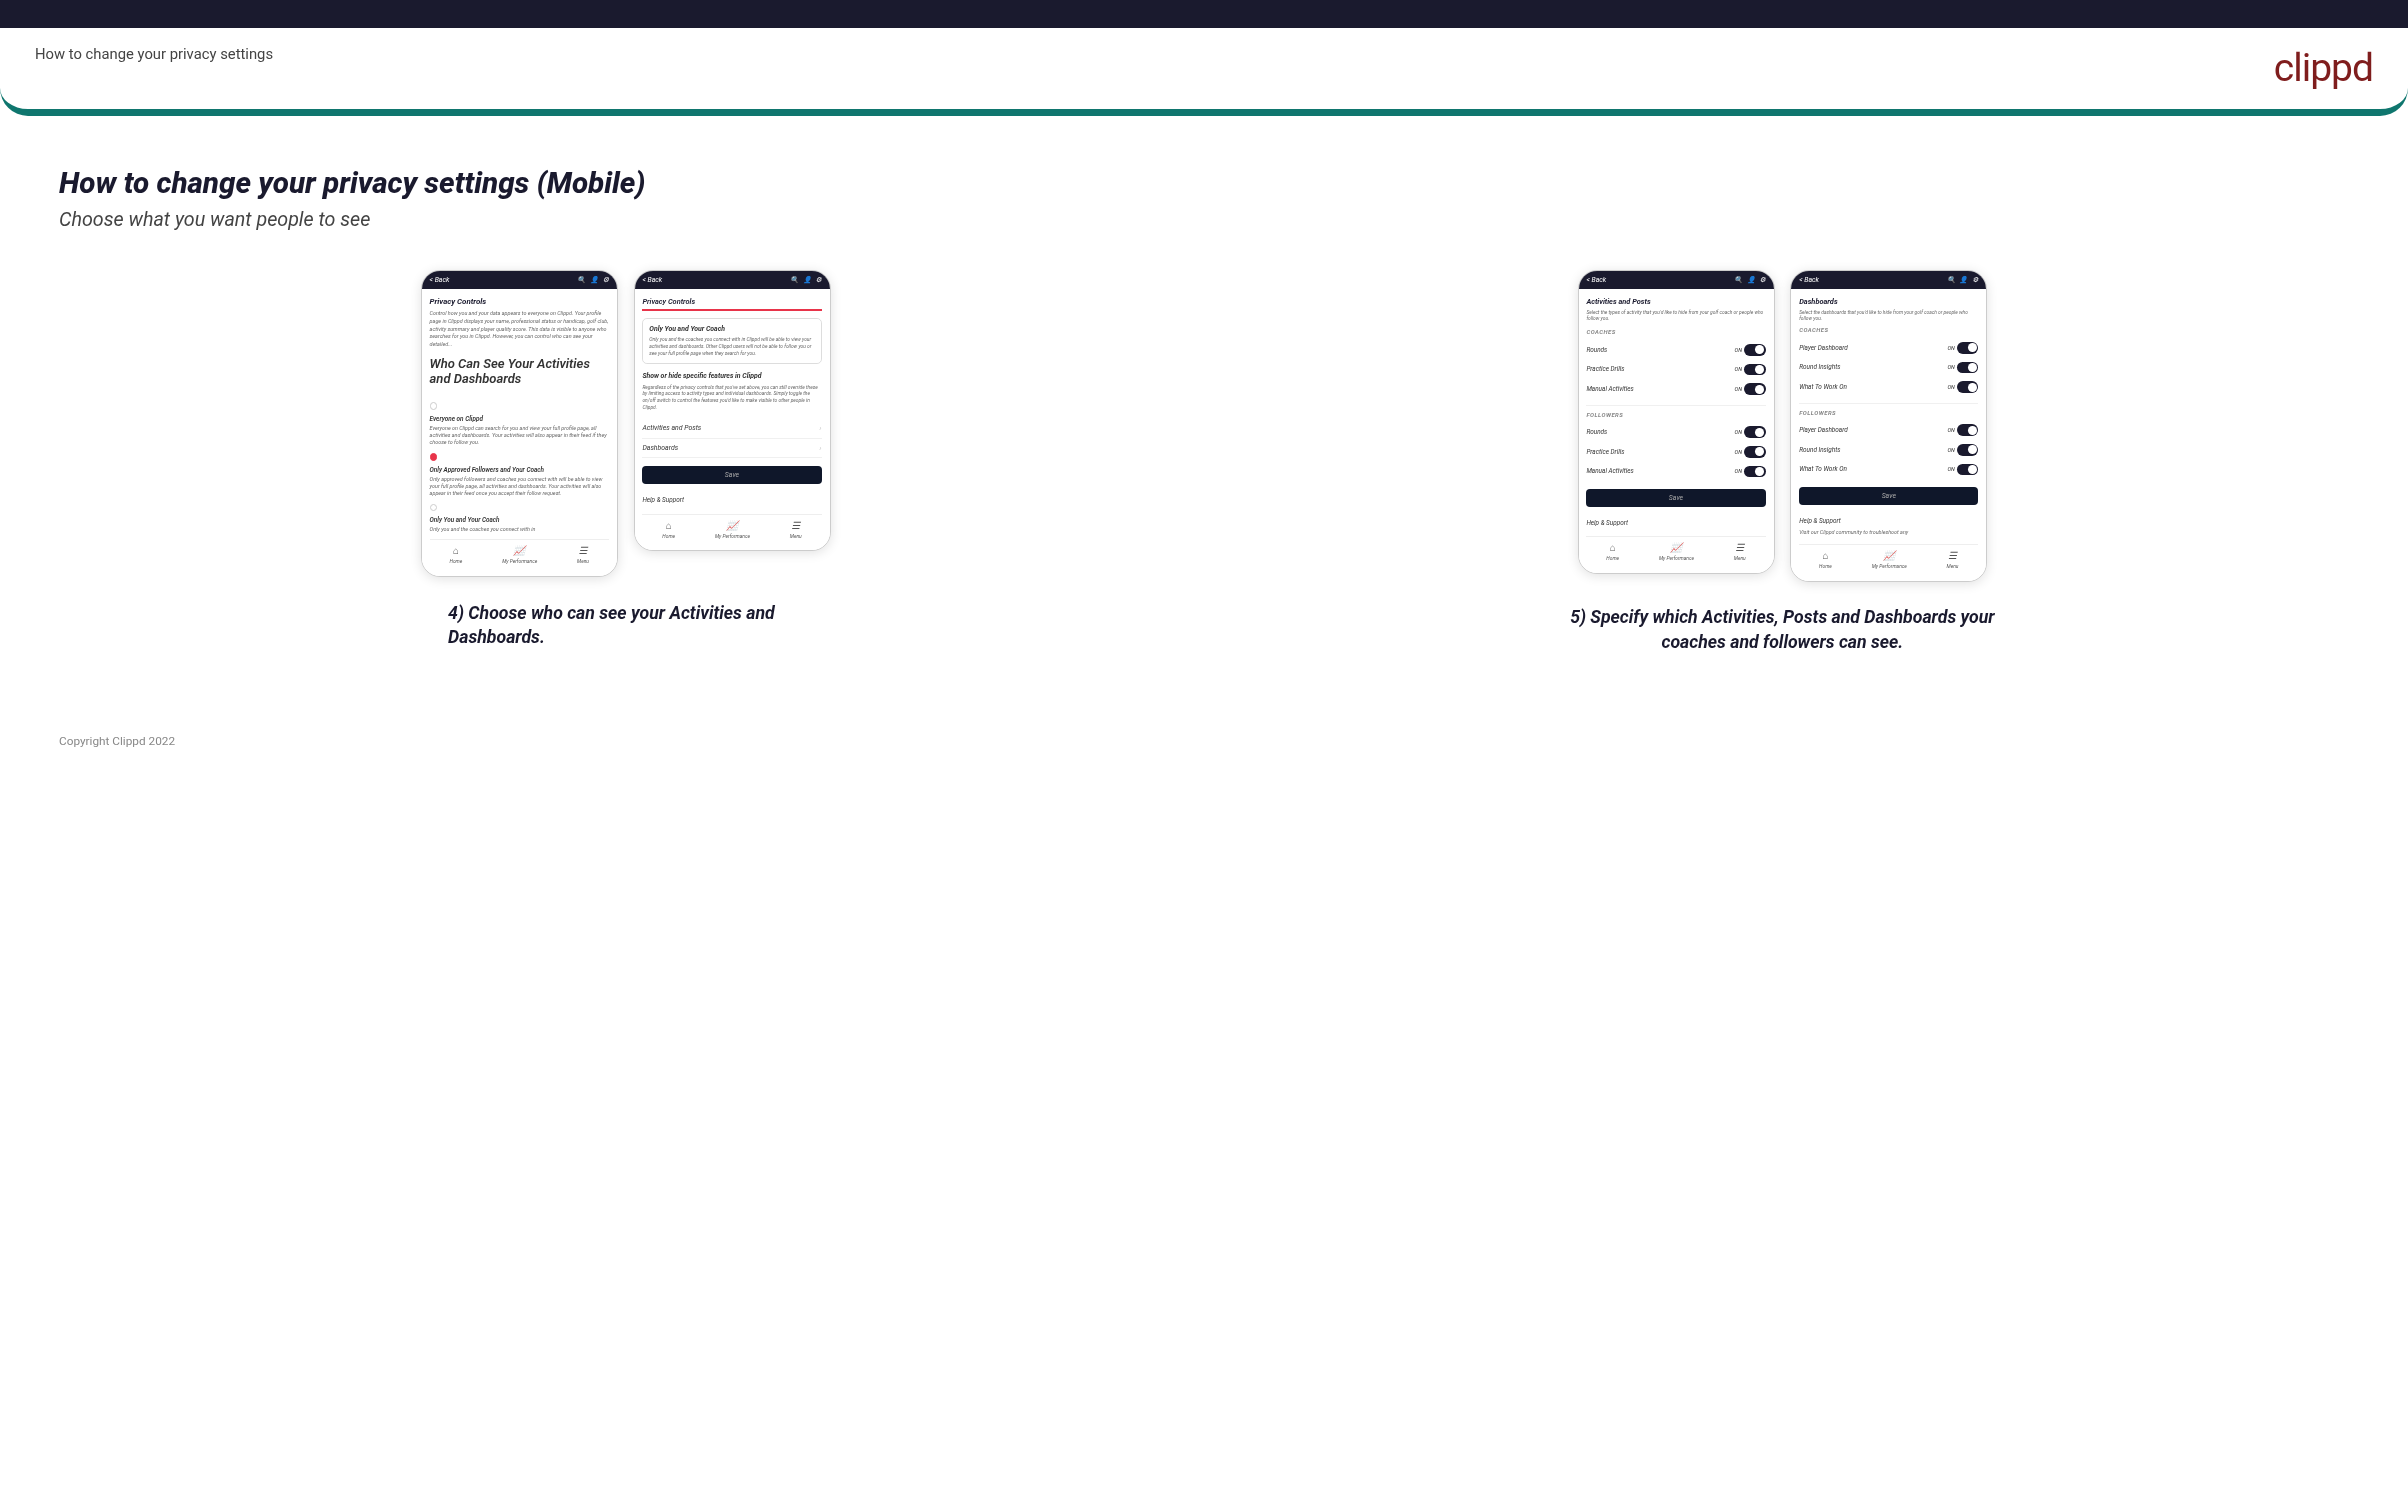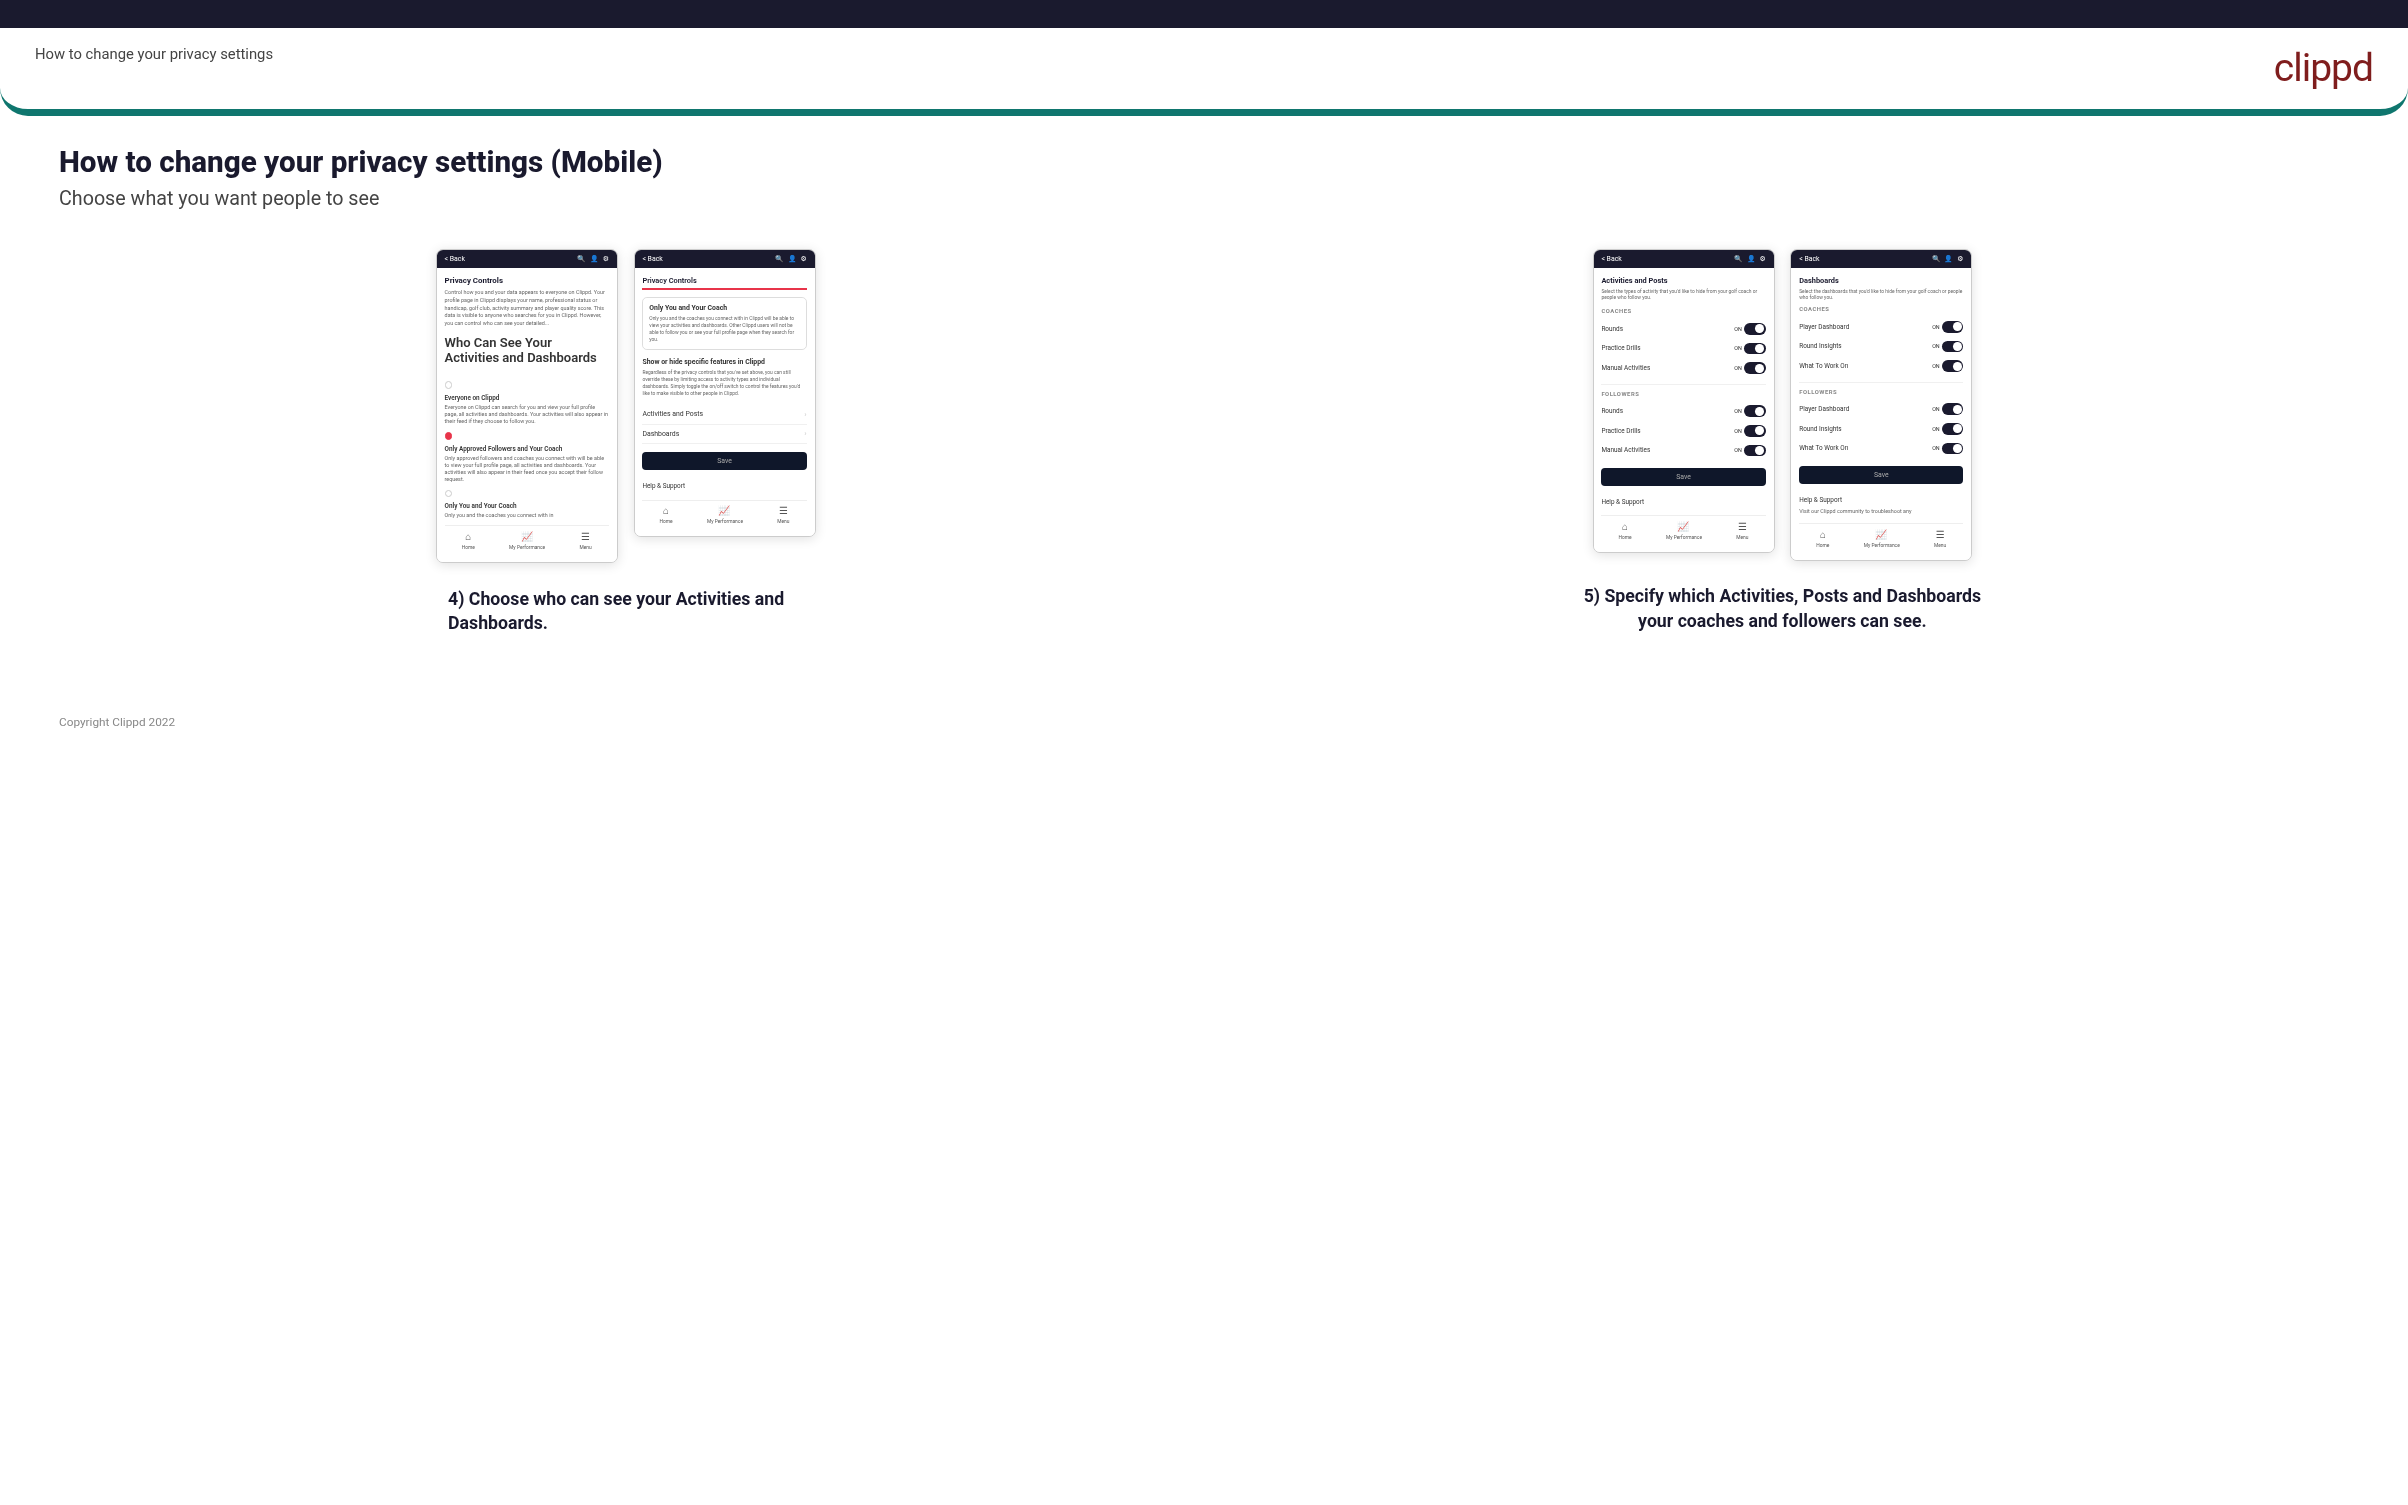--- a/index.html
+++ b/index.html
@@ -33,21 +33,22 @@
     }
     .logo {
       font-size: 39px;
       font-weight: 400;
       color: #7f1d1d;
       letter-spacing: -1px;
     }
 
     
     .main-content {
-      padding: 29px 59px 59px 59px;
+      padding: 50px 59px 59px 59px;
+      font-style: italic;
     }
 
     .page-title {
       font-size: 29.6px;
       font-weight: 800;
       color: #1a1a2e;
       margin-bottom: 7.9px;
     }
     .page-subtitle {
       font-size: 19.7px;
@@ -82,24 +83,24 @@
       font-size: 17.7px;
       font-weight: 700;
       color: #1a1a2e;
       text-align: left;
       max-width: 355px;
       line-height: 1.4;
     }
 
     
     .phone-mockup {
-      width: 182px;
+      width: 197px;
       background: #fff;
       border: 1.5px solid #ccc;
-      border-radius: 7px;
+      border-radius: 19px;
       overflow: hidden;
       box-shadow: 0 2px 11.8px rgba(0,0,0,0.12);
       font-size: 6.9px;
     }
 
     .phone-topbar {
       background: #1a1a2e;
       display: flex;
       align-items: center;
       justify-content: space-between;

